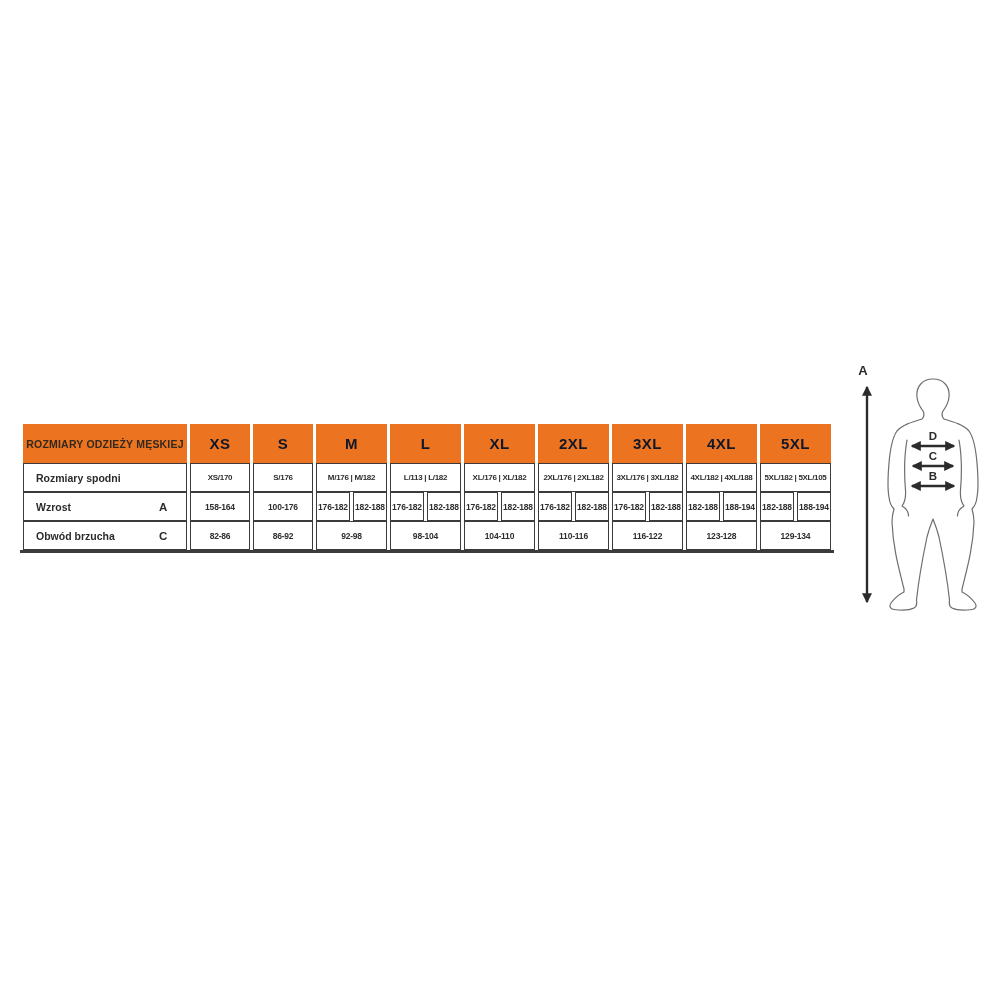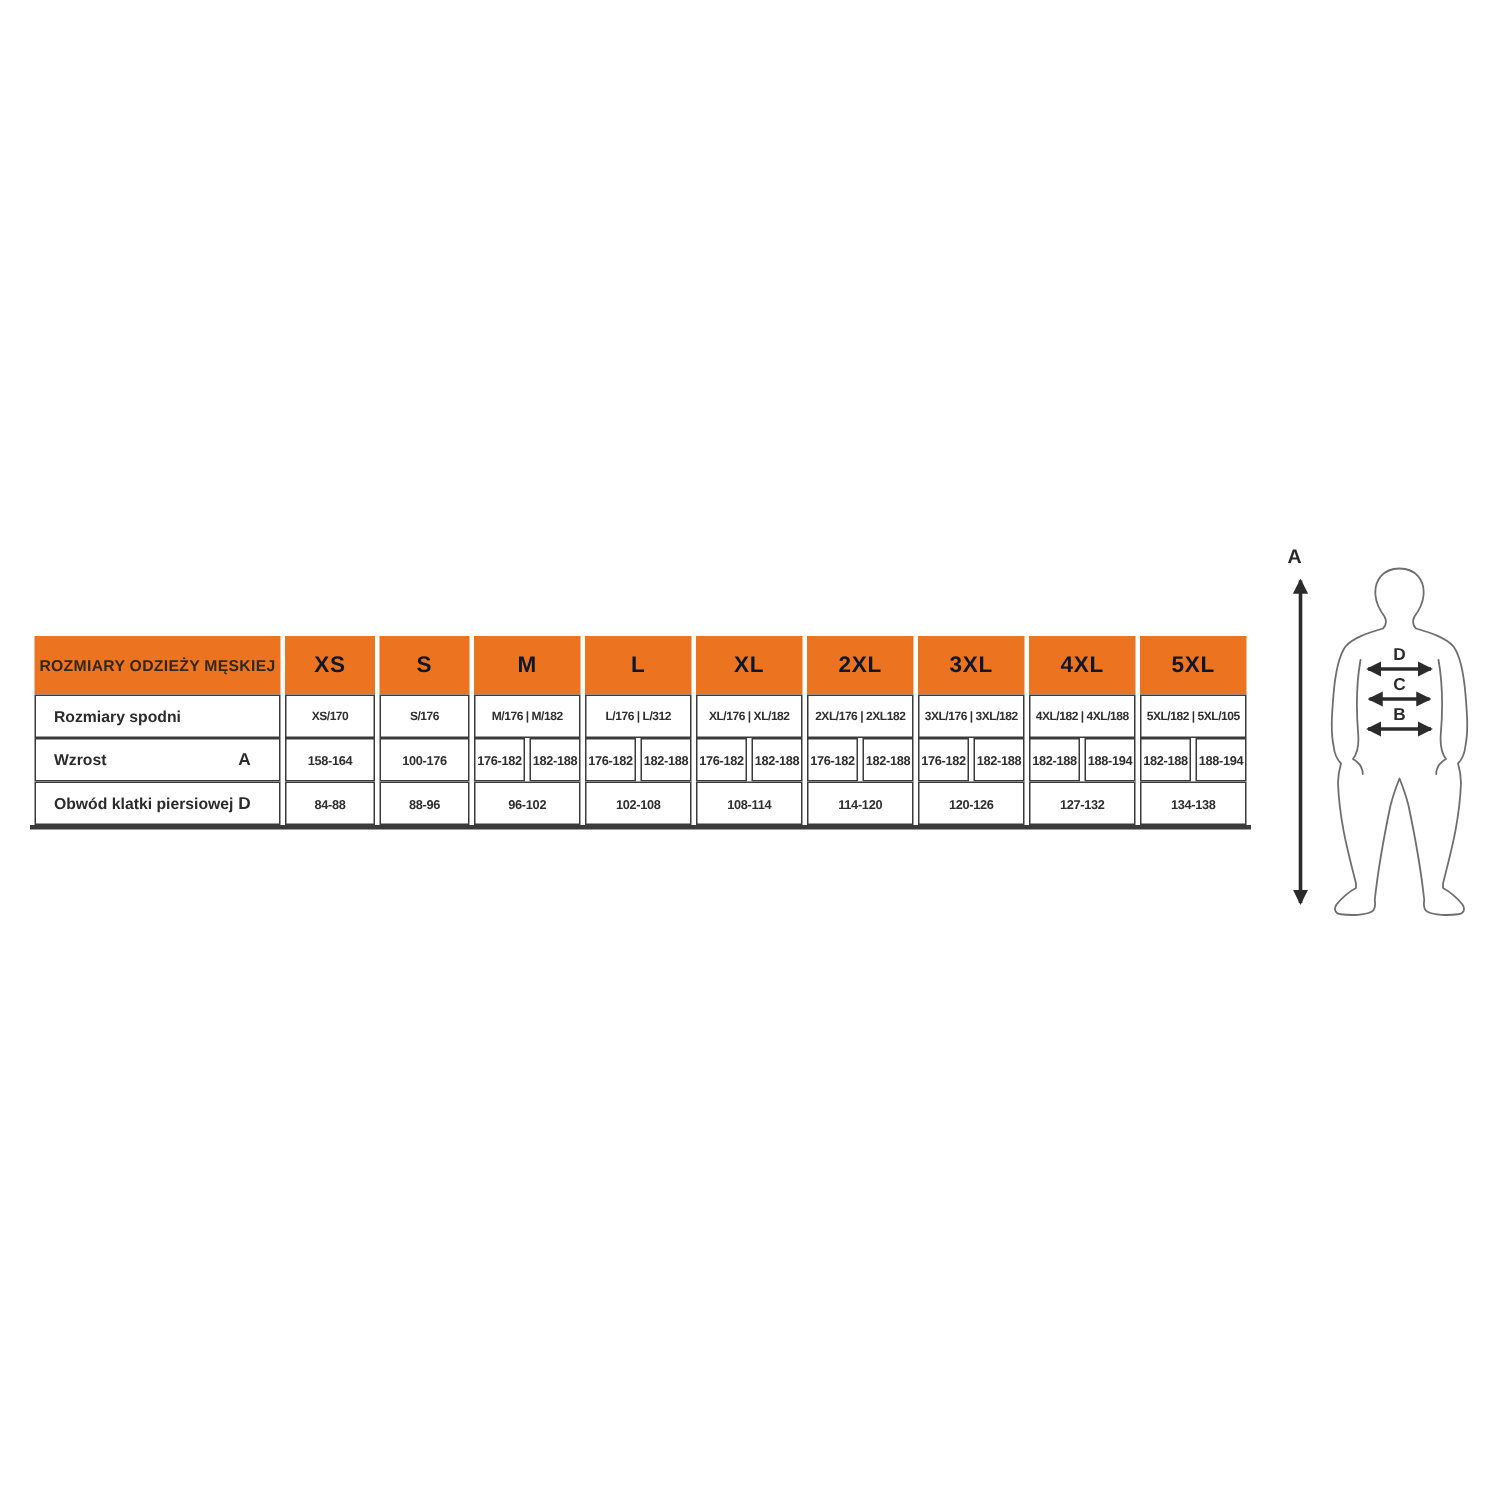--- a/index.html
+++ b/index.html
@@ -108,21 +108,21 @@
           <tr>
             <td class="label-cell">
               <div class="label-inner">
                 <span class="row-label-text">Rozmiary spodni</span>
                 <span class="row-letter"></span>
               </div>
             </td>
             <td class="pants-cell">XS/170</td>
             <td class="pants-cell">S/176</td>
             <td colspan="2" class="pants-cell">M/176 | M/182</td>
-            <td colspan="2" class="pants-cell">L/176 | L/312</td>
+            <td colspan="2" class="pants-cell">L/113 | L/182</td>
             <td colspan="2" class="pants-cell">XL/176 | XL/182</td>
             <td colspan="2" class="pants-cell">2XL/176 | 2XL182</td>
             <td colspan="2" class="pants-cell">3XL/176 | 3XL/182</td>
             <td colspan="2" class="pants-cell">4XL/182 | 4XL/188</td>
             <td colspan="2" class="pants-cell">5XL/182 | 5XL/105</td>
           </tr>
           <tr>
             <td class="label-cell">
               <div class="label-inner">
                 <span class="row-label-text">Wzrost</span>
@@ -142,33 +142,33 @@
             <td>176-182</td>
             <td>182-188</td>
             <td>182-188</td>
             <td>188-194</td>
             <td>182-188</td>
             <td>188-194</td>
           </tr>
           <tr>
             <td class="label-cell">
               <div class="label-inner">
-                <span class="row-label-text">Obwód klatki piersiowej</span>
-                <span class="row-letter">D</span>
+                <span class="row-label-text">Obwód brzucha</span>
+                <span class="row-letter">C</span>
               </div>
             </td>
-            <td>84-88</td>
-            <td>88-96</td>
-            <td colspan="2">96-102</td>
-            <td colspan="2">102-108</td>
-            <td colspan="2">108-114</td>
-            <td colspan="2">114-120</td>
-            <td colspan="2">120-126</td>
-            <td colspan="2">127-132</td>
-            <td colspan="2">134-138</td>
+            <td>82-86</td>
+            <td>86-92</td>
+            <td colspan="2">92-98</td>
+            <td colspan="2">98-104</td>
+            <td colspan="2">104-110</td>
+            <td colspan="2">110-116</td>
+            <td colspan="2">116-122</td>
+            <td colspan="2">123-128</td>
+            <td colspan="2">129-134</td>
           </tr>
         </tbody>
       </table>
   </div>
 
   <div class="figure-wrap">
     <svg viewBox="0 0 150 262">
       <defs>
         <marker id="ah" viewBox="0 0 8 8" refX="7" refY="4" markerWidth="4.2" markerHeight="4.2" orient="auto-start-reverse">
           <path d="M0,0 L8,4 L0,8 Z" fill="#2b2b2b"></path>

